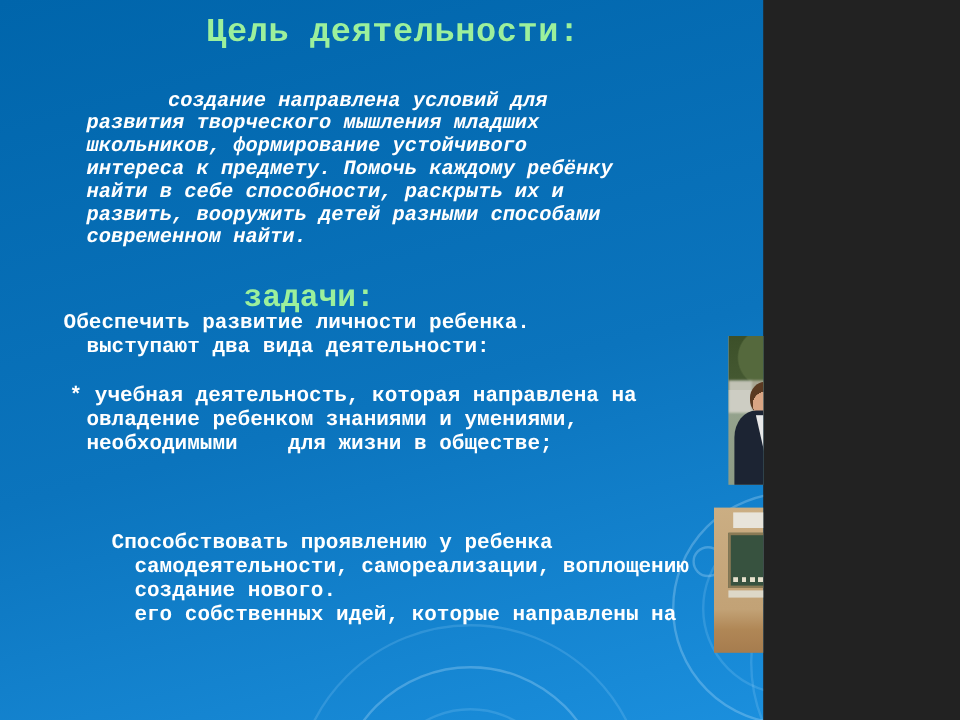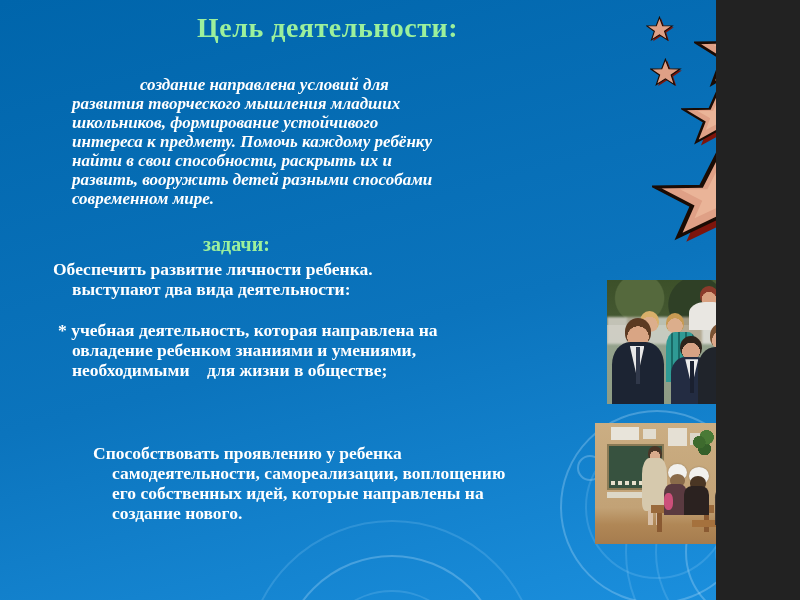--- a/index.html
+++ b/index.html
@@ -1,33 +1,33 @@
 <!DOCTYPE html>
 <html><head>
 <meta charset="utf-8">
 <style>
   html,body{margin:0;padding:0;background:#222;}
   .slide{
-    position:relative;width:716px;height:600px;overflow:hidden;
-    font-family:Liberation Serif, serif;
+    position:relative;width:636px;height:600px;overflow:hidden;
+    font-family:Liberation Mono, monospace;
     background:linear-gradient(165deg,#0065ab 0%,#0b74bd 55%,#1b8fdd 100%);
   }
   
   .ripple{position:absolute;border-radius:50%;border:2px solid rgba(170,220,255,.18);}
   .ripple.bright{border-color:rgba(200,235,255,.28);}
   
   .title{
     position:absolute;left:0;top:12px;width:655px;text-align:center;
     font-size:28px;font-weight:bold;letter-spacing:.5px;
   }
   
   .goal{position:absolute;left:72px;top:75px;color:#fff;font-size:17px;font-weight:bold;font-style:italic;}
   .goal .line{line-height:19px;height:19px;white-space:pre;}
   .goal .first{padding-left:68px;}
-  .subtitle{position:absolute;left:203px;top:233px;font-size:20px;font-weight:bold;}
+  .subtitle{position:absolute;left:203px;top:233px;font-size:26px;font-weight:bold;}
   
   .para{position:absolute;color:#fff;font-size:17.5px;font-weight:bold;}
   .para .line{line-height:20px;height:20px;white-space:pre;}
   .p0{left:53px;top:259px;} .p0 .cont{padding-left:19px;}
   .p1{left:58px;top:320px;} .p1 .cont{padding-left:14px;}
   .p2{left:62px;top:381px;} .p2 .cont{padding-left:10px;}
   .p3{left:53px;top:443px;margin-left:40px;} .p3 .cont{padding-left:19px;}
   
   .star{position:absolute;}
   .star svg{display:block;width:100%;height:100%;}
@@ -68,41 +68,41 @@
   <div class="ripple bright" style="left:560px;top:410px;width:190px;height:190px;"></div>
   <div class="ripple bright" style="left:577px;top:455px;width:22px;height:22px;"></div>
 
   <div class="title" style="color:#9cf09c;">Цель деятельности:</div>
 
   <div class="goal">
     <div class="line first">создание направлена условий для</div>
     <div class="line">развития творческого мышления младших</div>
     <div class="line">школьников, формирование устойчивого</div>
     <div class="line">интереса к предмету. Помочь каждому ребёнку</div>
-    <div class="line">найти в свои способности, раскрыть их и</div>
+    <div class="line">найти в себе способности, раскрыть их и</div>
     <div class="line">развить, вооружить детей разными способами</div>
-    <div class="line">современном мире.</div>
+    <div class="line">современном найти.</div>
   </div>
 
   <div class="subtitle" style="color:#9cf09c;">задачи:</div>
 
   <div class="para p0">
     <div class="line">Обеспечить развитие личности ребенка.</div>
     <div class="line cont">выступают два вида деятельности:</div>
   </div>
   <div class="para p1">
     <div class="line">* учебная деятельность, которая направлена на</div>
     <div class="line cont">овладение ребенком знаниями и умениями,</div>
     <div class="line cont">необходимыми    для жизни в обществе;</div>
   </div>
   <div class="para p3">
     <div class="line">Способствовать проявлению у ребенка</div>
     <div class="line cont">самодеятельности, самореализации, воплощению</div>
+    <div class="line cont">создание нового.</div>
     <div class="line cont">его собственных идей, которые направлены на</div>
-    <div class="line cont">создание нового.</div>
   </div>
 
   <div class="star" style="left:646px;top:16px;width:28px;height:26px;">
     <svg viewBox="0 0 104 104" preserveAspectRatio="none">
       <polygon points="56,10 67.8,43.8 103.5,44.5 75,66.2 85.4,100.5 56,80 26.6,100.5 37,66.2 8.5,44.5 44.2,43.8" fill="#7d150c"></polygon>
       <polygon points="50,5 61.8,38.8 97.5,39.5 69,61.2 79.4,95.5 50,75 20.6,95.5 31,61.2 2.5,39.5 38.2,38.8" fill="#dfa086" stroke="#1a0b04" stroke-width="4"></polygon>
     </svg>
   </div>
   <div class="star" style="left:650px;top:58px;width:32px;height:29px;">
     <svg viewBox="0 0 104 104" preserveAspectRatio="none">

